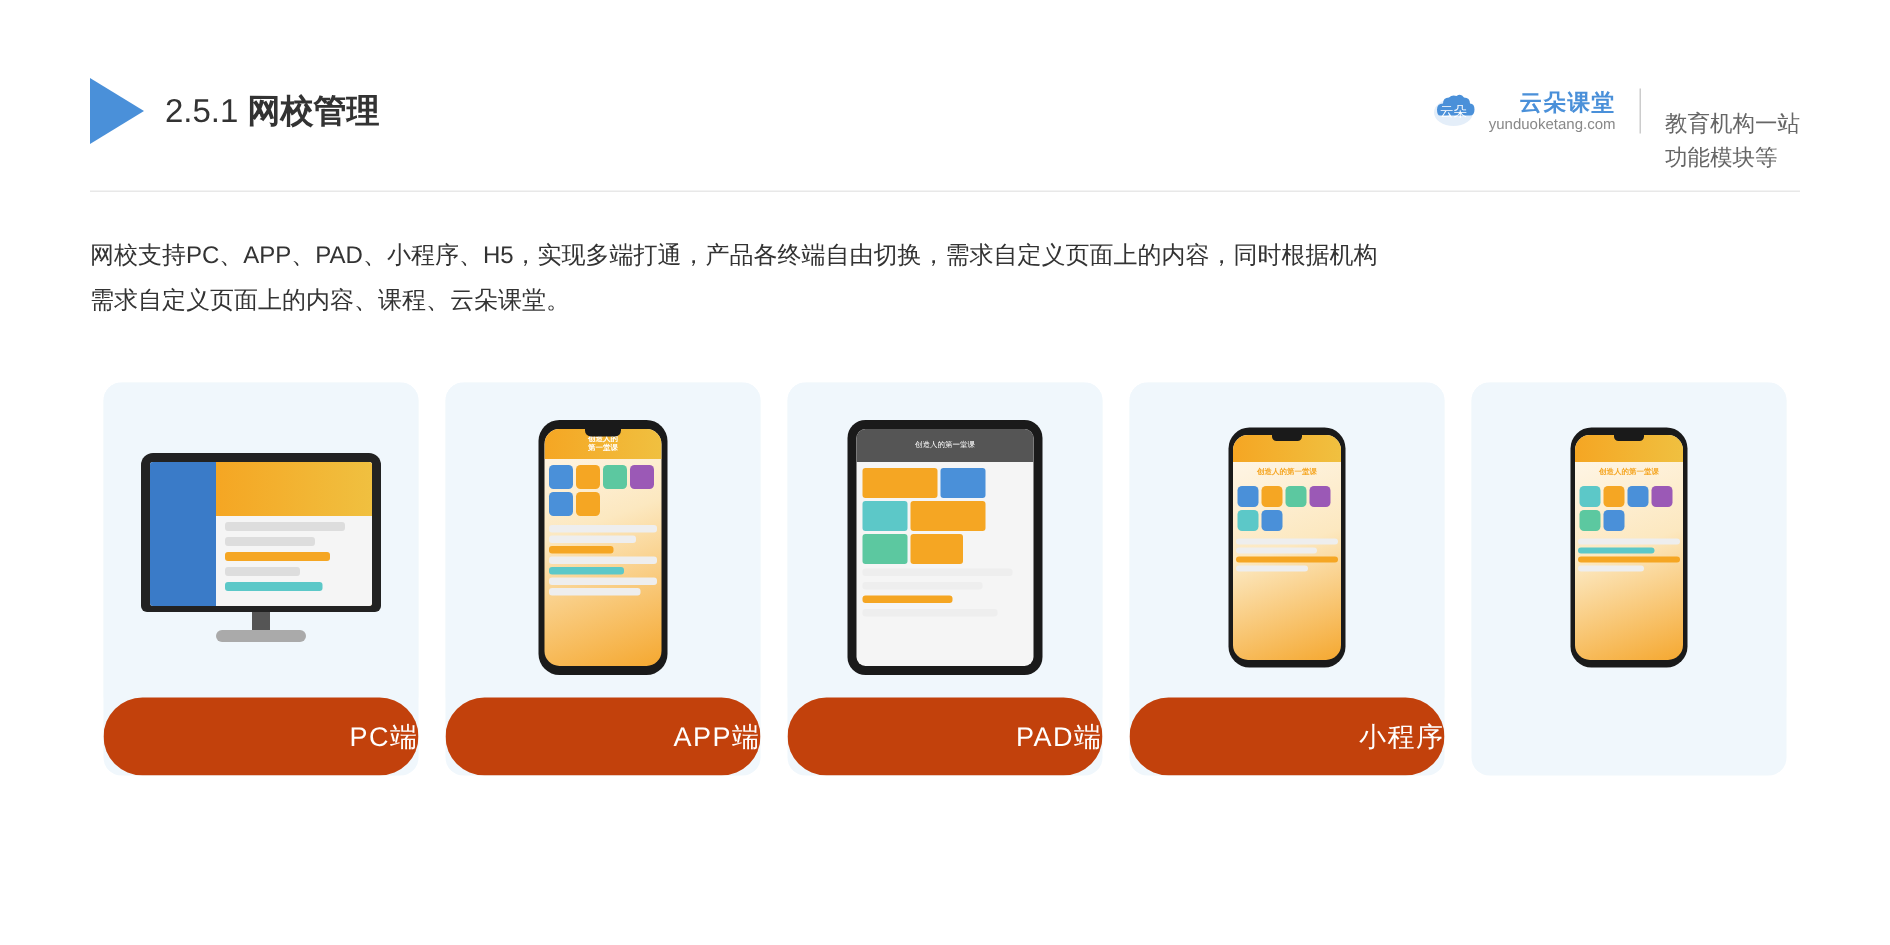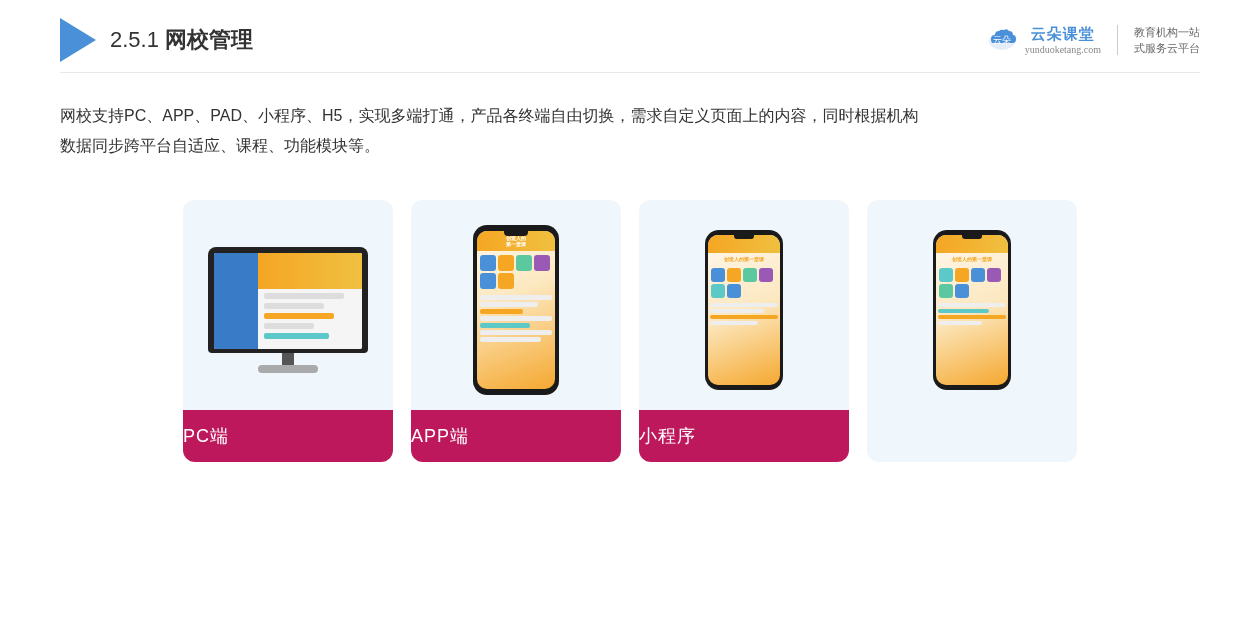--- a/index.html
+++ b/index.html
@@ -9,21 +9,21 @@
       background: #fff;
       font-family: 'Microsoft YaHei', 'PingFang SC', sans-serif;
       overflow: hidden;
     }
 
     .page-container {
       width: 1260px;
       height: 630px;
       background: #fff;
       position: relative;
-      padding: 0 60px;
+      padding: 13px 60px;
     }
 
     
     .header {
       display: flex;
       align-items: center;
       justify-content: space-between;
       padding: 18px 0 10px 0;
       border-bottom: 1px solid #e8e8e8;
     }
@@ -65,22 +65,21 @@
     }
 
     .brand-icon {
       width: 38px;
       height: 38px;
     }
 
     .brand-text-block {
       display: flex;
       flex-direction: column;
-      align-items: center;
-      font-family: Liberation Serif, serif;
+      align-items: flex-end;
     }
 
     .brand-name {
       font-size: 15px;
       color: #4a90d9;
       font-weight: 600;
       letter-spacing: 1px;
     }
 
     .brand-url {
@@ -89,23 +88,24 @@
     }
 
     .brand-divider {
       width: 1px;
       height: 30px;
       background: #ccc;
       margin: 0 8px;
     }
 
     .brand-slogan {
-      font-size: 11px;
+      font-size: 15px;
       color: #666;
       line-height: 1.5;
+      margin-top: 41px;
     }
 
     
     .description {
       margin: 28px 0 0 0;
       font-size: 16px;
       color: #333;
       line-height: 1.9;
     }
 
@@ -132,23 +132,24 @@
       height: 210px;
       display: flex;
       align-items: center;
       justify-content: center;
       padding: 20px 10px 10px;
       background: #f0f7fc;
     }
 
     .card-label-area {
       width: 100%;
-      background: #be185d;
+      background: #c2410c;
       padding: 14px 0;
-      text-align: left;
+      text-align: right;
+      border-radius: 26px;
     }
 
     .card-label {
       color: #fff;
       font-size: 18px;
       font-weight: 500;
       letter-spacing: 1px;
     }
 
     
@@ -402,28 +403,28 @@
           <text x="19" y="22" text-anchor="middle" font-size="9" fill="white" font-family="Microsoft YaHei">云朵</text>
         </svg>
         <div class="brand-text-block">
           <span class="brand-name">云朵课堂</span>
           <span class="brand-url">yunduoketang.com</span>
         </div>
       </div>
       <div class="brand-divider"></div>
       <div class="brand-slogan">
         <div>教育机构一站</div>
-        <div>式服务云平台</div>
+        <div>功能模块等</div>
       </div>
     </div>
   </div>
 
   <div class="description">
     <div>网校支持PC、APP、PAD、小程序、H5，实现多端打通，产品各终端自由切换，需求自定义页面上的内容，同时根据机构</div>
-    <div>数据同步跨平台自适应、课程、功能模块等。</div>
+    <div>需求自定义页面上的内容、课程、云朵课堂。</div>
   </div>
 
   <div class="cards-section">
 
     <div class="card">
       <div class="card-device-area">
         <div class="pc-monitor">
           <div class="monitor-screen-outer">
             <div class="monitor-screen">
               <div class="monitor-screen-sidebar"></div>
@@ -472,20 +473,46 @@
               <div style="height:5px;background:#eee;border-radius:2px;width:85%;"></div>
             </div>
           </div>
         </div>
       </div>
       <div class="card-label-area">
         <span class="card-label">APP端</span>
       </div>
     </div>
 
+    <div class="card">
+      <div class="card-device-area">
+        <div class="tablet-mockup">
+          <div class="tablet-screen">
+            <div class="tablet-top-bar">
+              <div style="font-size:5px;color:white;">创造人的第一堂课</div>
+            </div>
+            <div class="tablet-content">
+              <div class="tablet-block" style="width:50px;"></div>
+              <div class="tablet-block blue" style="width:30px;"></div>
+              <div class="tablet-block teal" style="width:30px;"></div>
+              <div class="tablet-block" style="width:50px;"></div>
+              <div class="tablet-block green" style="width:30px;"></div>
+              <div class="tablet-block" style="width:35px;"></div>
+              <div style="height:5px;background:#eee;border-radius:2px;width:100px;margin:1px 0;"></div>
+              <div style="height:5px;background:#eee;border-radius:2px;width:80px;margin:1px 0;"></div>
+              <div style="height:5px;background:#f5a623;border-radius:2px;width:60px;margin:1px 0;"></div>
+              <div style="height:5px;background:#eee;border-radius:2px;width:90px;margin:1px 0;"></div>
+            </div>
+          </div>
+        </div>
+      </div>
+      <div class="card-label-area">
+        <span class="card-label">PAD端</span>
+      </div>
+    </div>
 
     <div class="card">
       <div class="card-device-area">
         <div class="mini-phone">
           <div class="mini-phone-notch"></div>
           <div class="mini-phone-screen">
             <div class="mini-phone-top"></div>
             <div style="padding:3px 2px;text-align:center;">
               <div style="font-size:5px;color:#f5a623;font-weight:bold;">创造人的第一堂课</div>
             </div>

